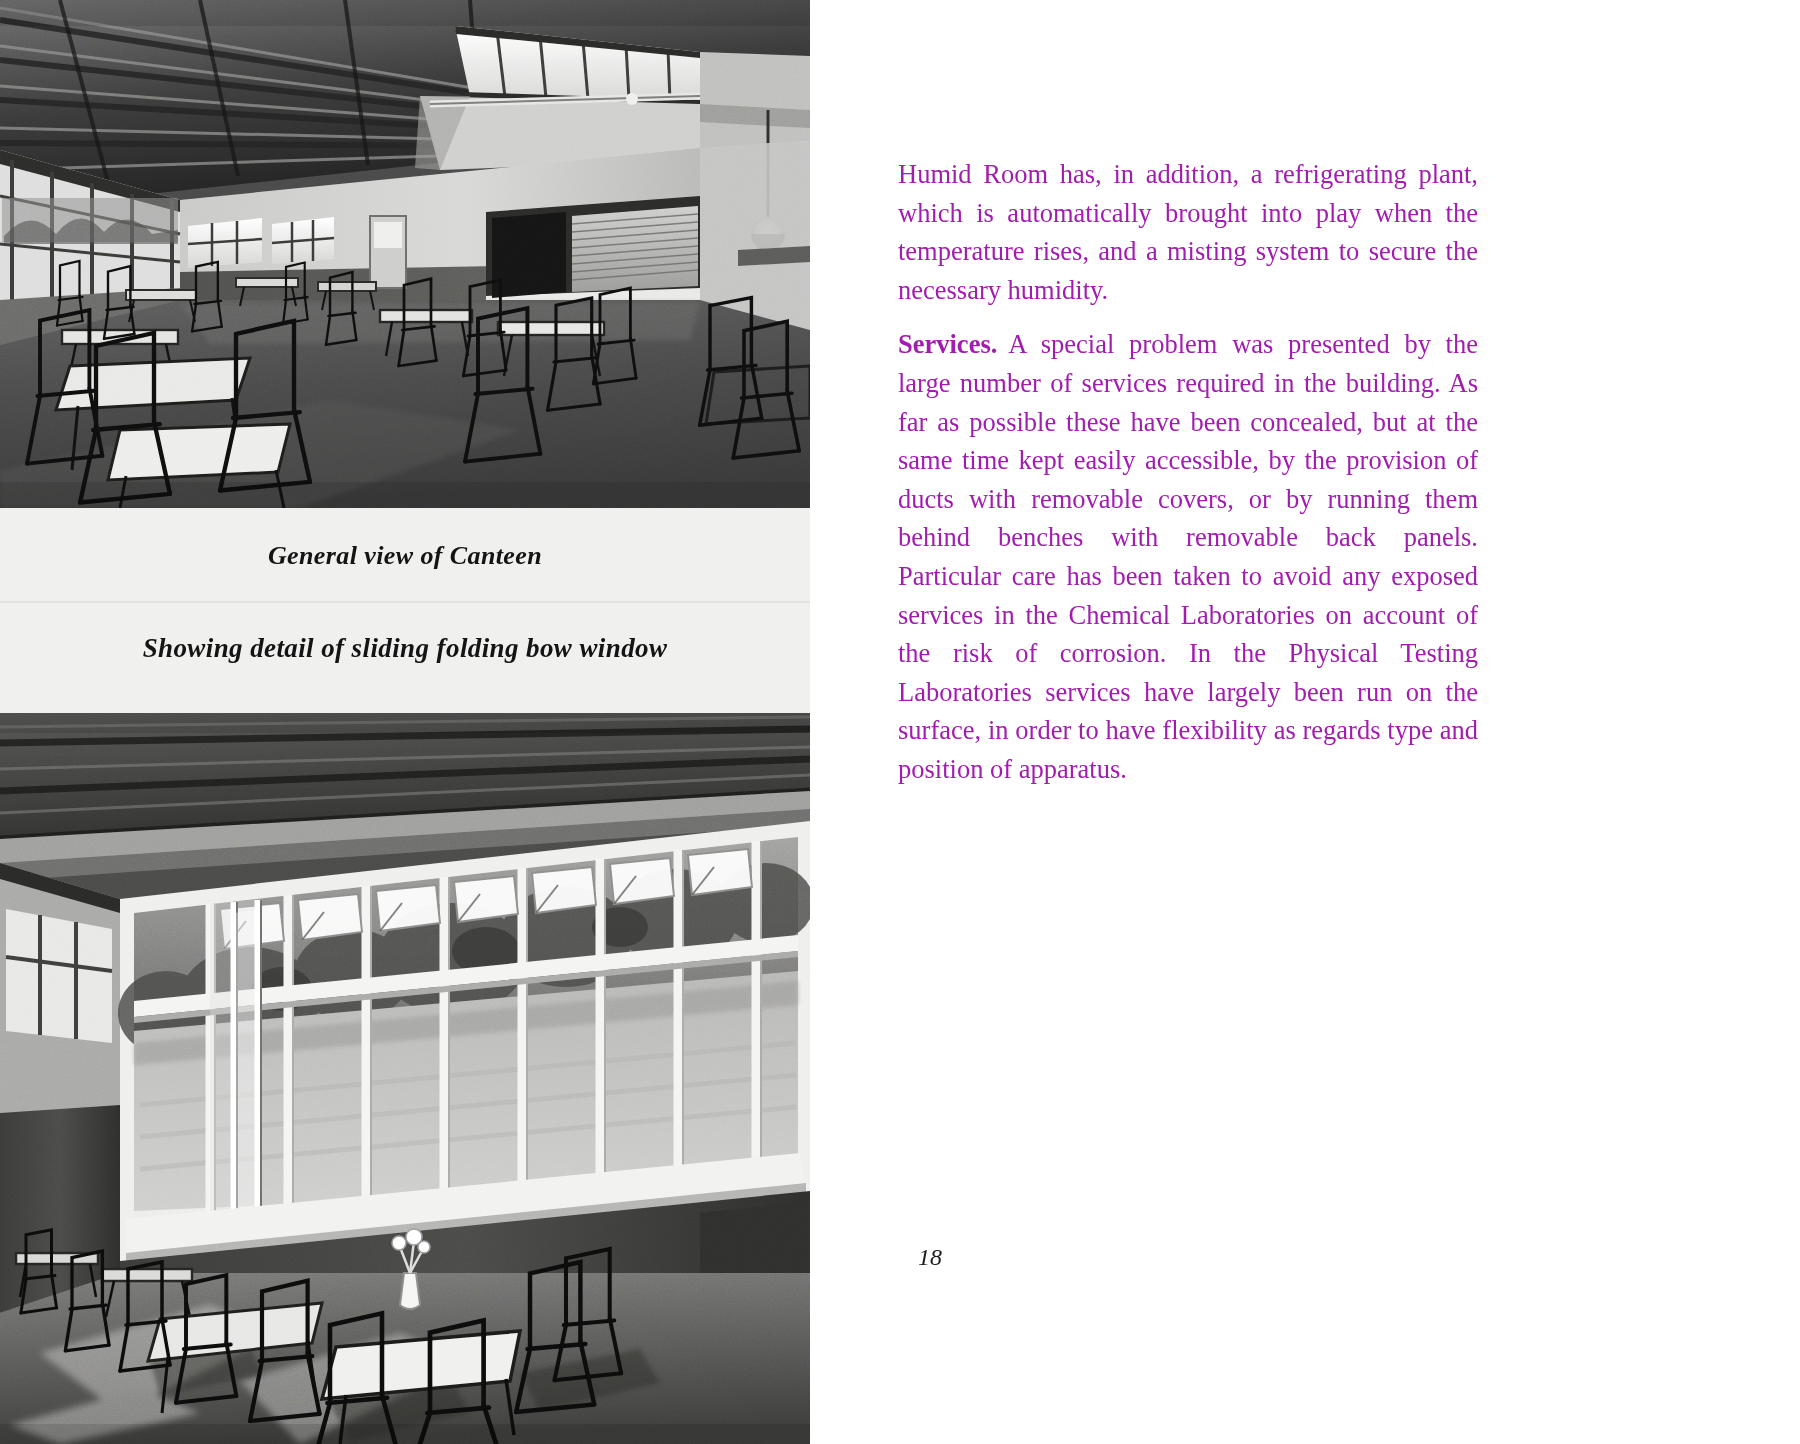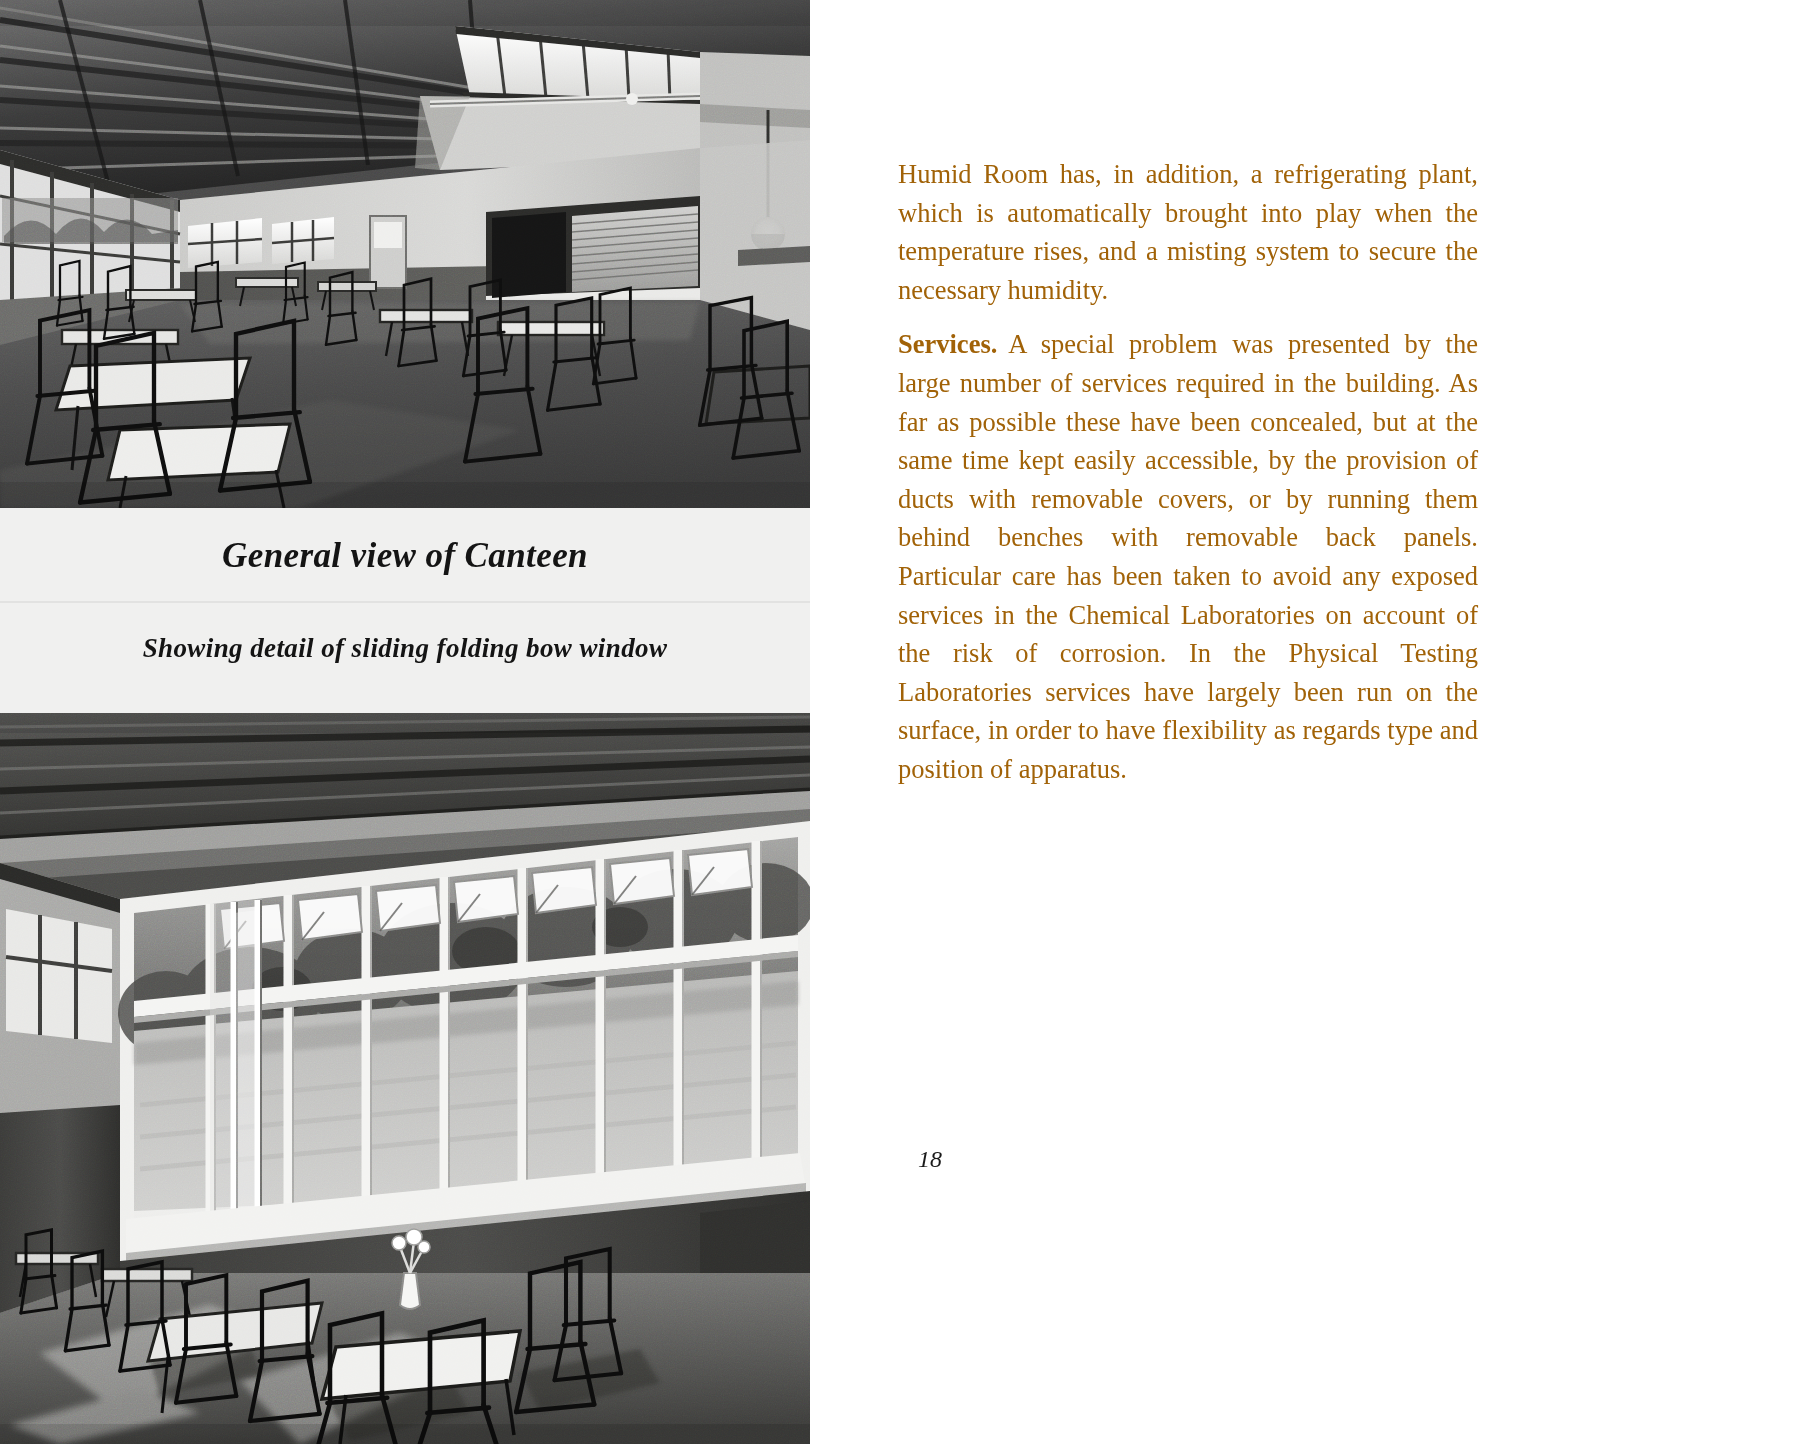--- a/index.html
+++ b/index.html
@@ -27,21 +27,21 @@
     display:flex;align-items:center;justify-content:center;
   }
   .caption-band.cap1{top:508px;height:95px;}
   .caption-band.cap2{top:603px;height:91px;}
   .caption{
     font-family:"Liberation Serif", serif;
     font-weight:700;font-style:italic;
     color:#141414;
     letter-spacing:.4px;
   }
-  .cap1 .caption{font-size:35px;}
+  .cap1 .caption{font-size:26px;}
   .cap2 .caption{font-size:27px;}
   .hairline{
     position:absolute;left:0;width:810px;height:2px;
     background:#e2e2e1;
   }
 
   
   .page-right{
     position:relative;
     width:990px;height:1444px;
@@ -49,30 +49,30 @@
   }
   .textcol{
     position:absolute;
     left:88px;top:155px;width:580px;
   }
   .body-p{
     margin:0;
     font-family:"Liberation Serif", serif;
     font-size:26.5px;
     line-height:38.6px;
-    color:#a16207;
+    color:#a21caf;
     text-align:justify;
     text-justify:inter-word;
     hyphens:manual;
   }
   .body-p + .body-p{margin-top:16px;}
   .run-in{font-weight:700;}
   .run-in-gap{display:inline-block;width:11px;}
   .folio{
-    position:absolute;left:108px;top:1146px;
+    position:absolute;left:108px;top:1244px;
     font-family:"Liberation Serif", serif;
     font-style:italic;font-size:24px;color:#1a1a1a;
   }
 
   
   .ph{display:block;width:100%;height:100%;}
   .grain{
     position:absolute;inset:0;pointer-events:none;
     opacity:.22;mix-blend-mode:overlay;
   }

